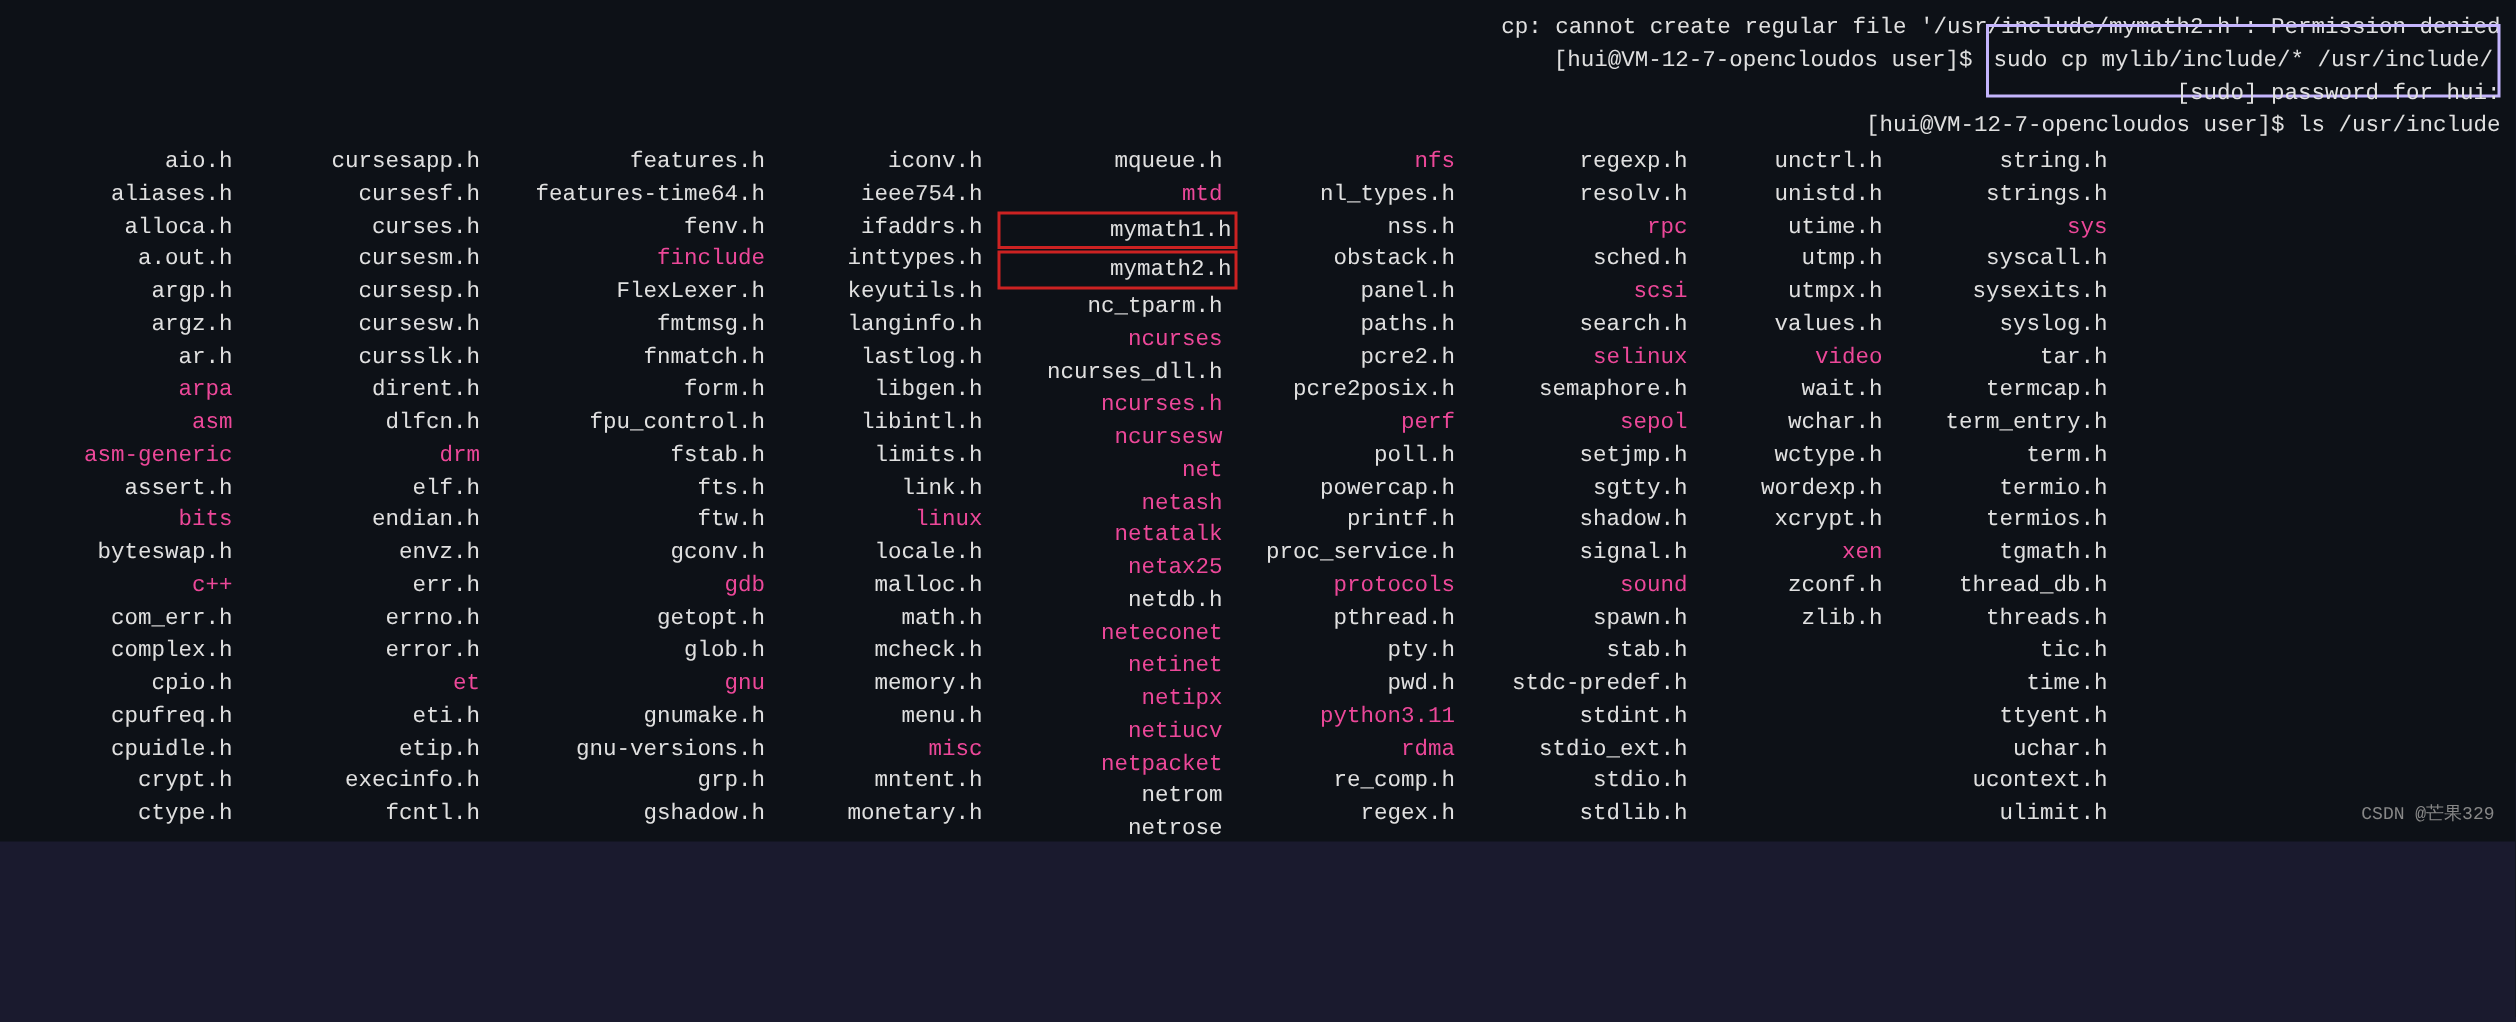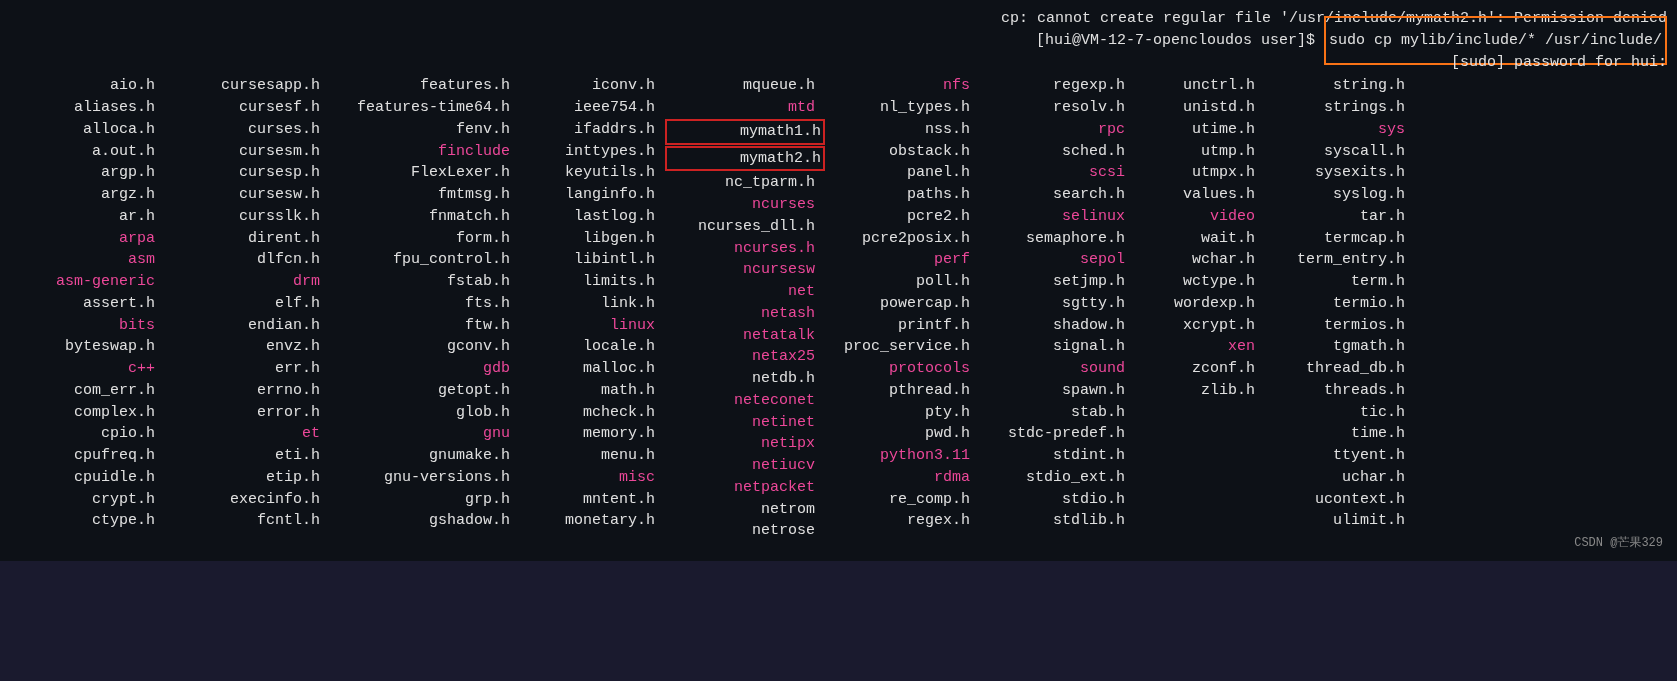--- a/index.html
+++ b/index.html
@@ -52,22 +52,23 @@
       font-size: 12px;
     }
     .prompt { color: #e0e0e0; }
   </style>
 </head>
 <body>
 
 <div class="terminal">
 
   <span class="line">cp: cannot create regular file '/usr/include/mymath2.h': Permission denied</span>
-  <span class="line"><span class="prompt">[hui@VM-12-7-opencloudos user]$ </span><span style="border: 2px solid #f97316; padding: 14px 3px; color:#e0e0e0;">sudo cp mylib/include/* /usr/include/</span></span>
+  <span class="line"><span class="prompt">[hui@VM-12-7-opencloudos user]$ </span><span style="border: 2px solid #c4b5fd; padding: 14px 3px; color:#e0e0e0;">sudo cp mylib/include/* /usr/include/</span></span>
   <span class="line">[sudo] password for hui:</span>
+  <span class="line"><span class="prompt">[hui@VM-12-7-opencloudos user]$ ls /usr/include</span></span>
 
   <div class="cols-container">
 
     <div class="col" style="min-width:155px;">
       <span class="col-item white">aio.h</span>
       <span class="col-item white">aliases.h</span>
       <span class="col-item white">alloca.h</span>
       <span class="col-item white">a.out.h</span>
       <span class="col-item white">argp.h</span>
       <span class="col-item white">argz.h</span>

